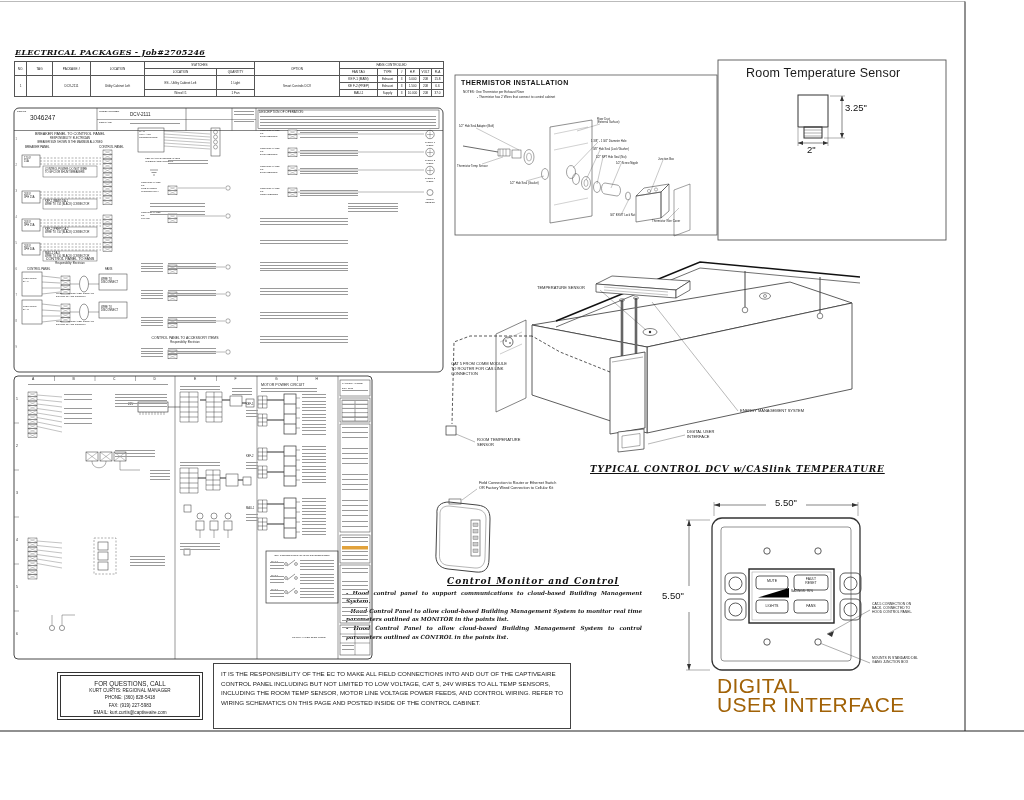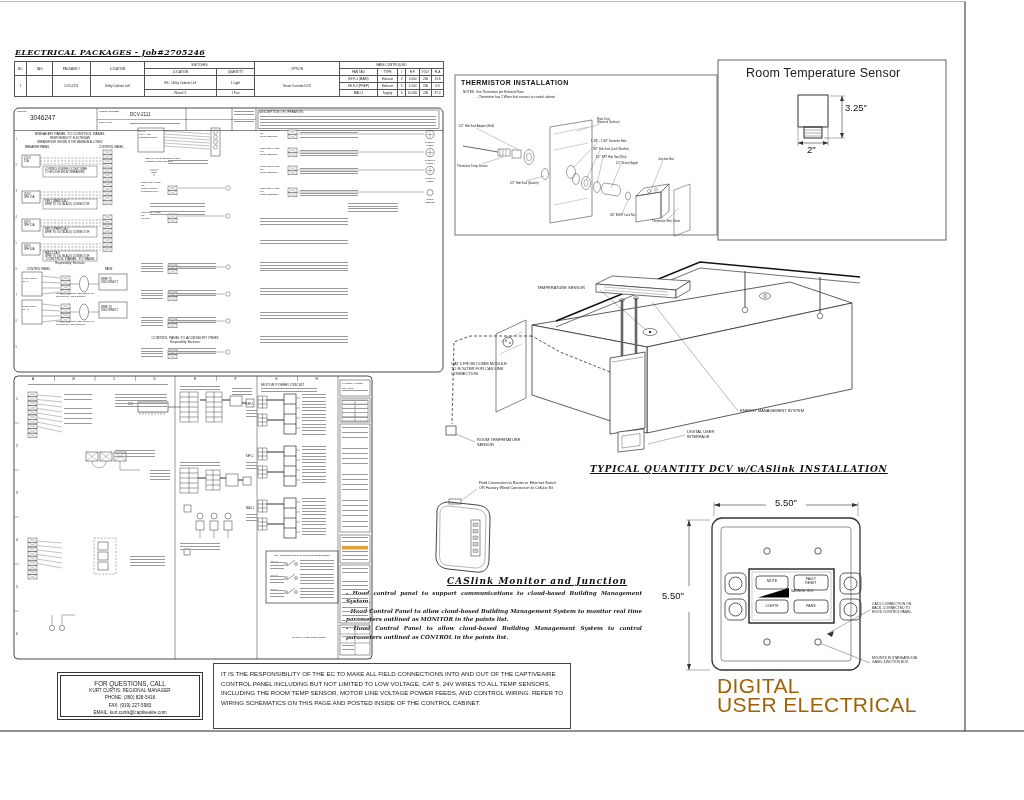--- a/index.html
+++ b/index.html
@@ -539,46 +539,46 @@
     </table>
 
   <div class="th-title">THERMISTOR INSTALLATION</div>
   <div class="ml" style="left:463px;top:91px;font-size:3.2px;">NOTES: One Thermistor per Exhaust Riser</div>
   <div class="ml" style="left:477px;top:95.5px;font-size:3.2px;">- Thermistor has 2 Wires that connect to control cabinet</div>
 
   <div class="rs-title">Room Temperature Sensor</div>
   <div class="dim" style="left:845px;top:102px;">3.25"</div>
   <div class="dim" style="left:807px;top:144px;">2"</div>
 
-  <div class="iso-title">TYPICAL QUANTITY DCV w/CASlink INSTALLATION</div>
+  <div class="iso-title">TYPICAL CONTROL DCV w/CASlink TEMPERATURE</div>
 
   <div class="ml" style="left:479px;top:481px;font-size:3.8px;line-height:1.35;">Field Connection to Router or Ethernet Switch
 OR Factory Wired Connection to Cellular Kit</div>
-  <div class="cas-title">CASlink  Monitor  and  Junction</div>
+  <div class="cas-title">Control  Monitor  and  Control</div>
   <div class="cas-body">
     <p>-    Hood control panel to support communications to cloud-based Building Management System.</p>
     <p>-    Hood Control Panel to allow cloud-based Building Management System to monitor real time parameters outlined as MONITOR in the points list.</p>
     <p>-    Hood Control Panel to allow cloud-based Building Management System to control parameters outlined as CONTROL in the points list.</p>
   </div>
 
   <div class="dim" style="left:766px;top:497px;width:40px;text-align:center;">5.50"</div>
   <div class="dim" style="left:662px;top:590px;">5.50"</div>
   <div class="ml" style="left:756px;top:579px;width:32px;text-align:center;font-size:3.6px;">MUTE</div>
   <div class="ml" style="left:794px;top:577px;width:34px;text-align:center;font-size:3.4px;">FAULT
 RESET</div>
   <div class="ml" style="left:756px;top:603.5px;width:32px;text-align:center;font-size:3.6px;">LIGHTS</div>
   <div class="ml" style="left:794px;top:603.5px;width:34px;text-align:center;font-size:3.6px;">FANS</div>
   <div class="ml" style="left:791px;top:590px;font-size:3.2px;">SAVINGS: 95%</div>
   <div class="ml" style="left:872px;top:602px;font-size:3.4px;">CAT-5 CONNECTION ON
 BACK. CONNECTED TO
 HOOD CONTROL PANEL.</div>
   <div class="ml" style="left:872px;top:656px;font-size:3.4px;">MOUNTS IN STANDARD DBL
 GANG JUNCTION BOX</div>
   <div class="bigcap" style="left:717px;top:674px;">DIGITAL</div>
-  <div class="bigcap" style="left:717px;top:693px;">USER ELECTRICAL</div>
+  <div class="bigcap" style="left:717px;top:693px;">USER INTERFACE</div>
 
   <div class="q-outer">
     <div class="q-inner">
       <div class="q1">FOR QUESTIONS, CALL</div>
       <div class="q2">KURT CURTIS:  REGIONAL MANAGER</div>
       <div class="q2">PHONE: (360) 828-5418</div>
       <div class="q2">FAX: (919) 227-5983</div>
       <div class="q2">EMAIL: kurt.curtis@captiveaire.com</div>
     </div>
   </div>

